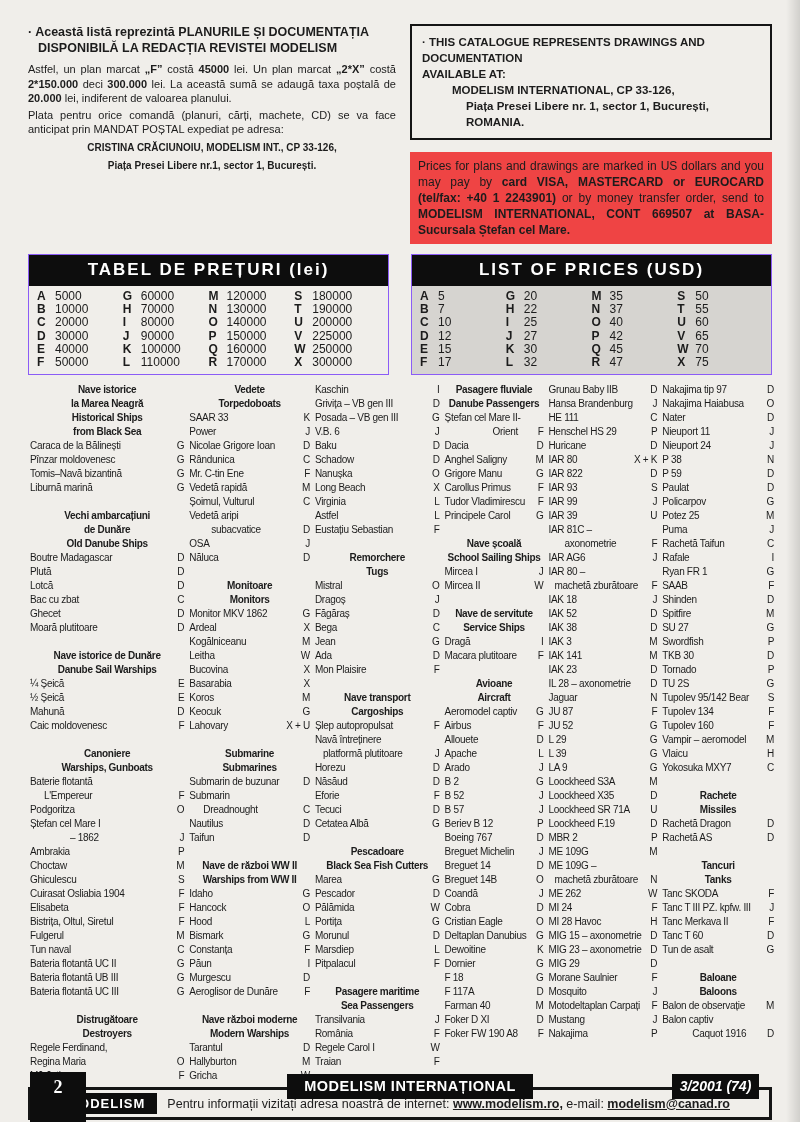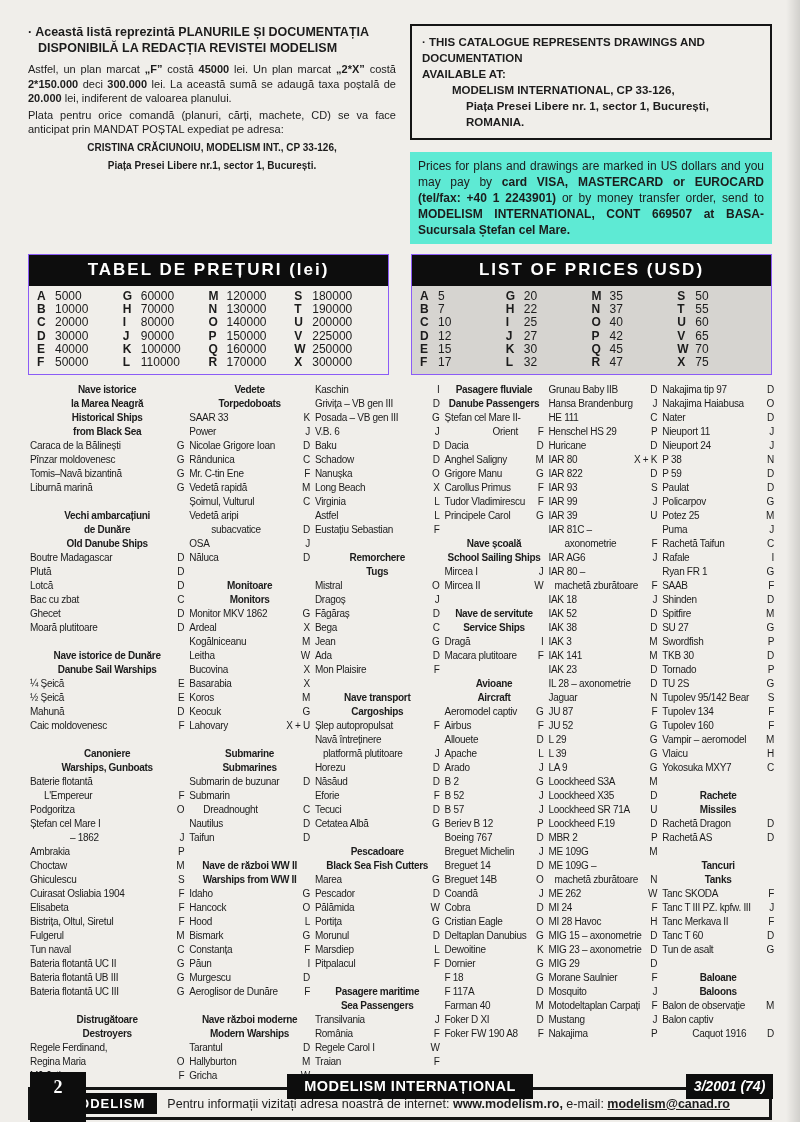--- a/index.html
+++ b/index.html
@@ -10,21 +10,21 @@
   
   .top{display:flex;padding:24px 28px 0 28px;gap:14px;}
   .top-left{width:368px;}
   .top-right{width:362px;}
   .bullet-head{font-weight:bold;font-size:12.5px;line-height:16px;padding-left:10px;text-indent:-10px;margin-bottom:6px;}
   .para{font-size:11px;line-height:14.5px;text-align:justify;margin:0 0 2px 0;}
   .addr{font-weight:bold;text-align:center;font-size:10px;line-height:15px;margin-top:3px;}
   .enbox{border:2px solid #151515;padding:8px 10px;font-weight:bold;font-size:11.5px;line-height:16px;margin-bottom:12px;}
   .enbox .ind1{padding-left:30px;}
   .enbox .ind2{padding-left:44px;}
-  .paynote{background:#5eead4;padding:6px 8px;font-size:12px;line-height:16px;text-align:justify;}
+  .paynote{background:#ef4444;padding:6px 8px;font-size:12px;line-height:16px;text-align:justify;}
 
   
   .tables{display:flex;padding:10px 28px 0 28px;gap:22px;}
   .ptable{width:360px;border:1px solid #8b5cf6;}
   .ptable .thead{background:#0d0d0d;color:#fff;font-weight:bold;font-size:17px;letter-spacing:2px;text-align:center;padding:5px 0 6px 0;}
   .ptable .tbody{padding:4px 8px 5px 8px;}
   .ptable.usd .tbody{background:#d6d4d0;}
   .prow{display:flex;height:13.2px;align-items:center;}
   .pcell{display:flex;flex:1;font-size:12px;line-height:13px;}
   .pletter{font-weight:bold;width:18px;}
@@ -41,21 +41,21 @@
   .icode{margin-left:auto;padding-left:3px;}
 
   
   .infobar{margin:4px 28px 0 28px;border:3px solid #151515;display:flex;align-items:center;padding:3px 6px;gap:10px;background:#f0eeea;}
   .infologo{background:#0d0d0d;color:#fff;font-weight:bold;font-size:13px;padding:3px 12px;letter-spacing:1px;}
   .infotext{font-size:12.5px;}
 
   
   .pagenum{position:absolute;left:30px;top:1072px;width:56px;height:50px;background:#0d0d0d;color:#fff;font-weight:bold;font-size:18px;text-align:center;line-height:30px;font-family:"Liberation Serif","DejaVu Serif",serif;}
   .midbar{position:absolute;left:287px;top:1074px;width:246px;height:25px;background:#0d0d0d;color:#fff;font-weight:bold;font-size:14.5px;letter-spacing:0.5px;text-align:center;line-height:25px;}
-  .issuebox{position:absolute;left:686px;top:1074px;width:87px;height:25px;background:#0d0d0d;color:#fff;font-weight:bold;font-size:14px;text-align:center;line-height:25px;font-style:italic;}
+  .issuebox{position:absolute;left:672px;top:1074px;width:87px;height:25px;background:#0d0d0d;color:#fff;font-weight:bold;font-size:14px;text-align:center;line-height:25px;font-style:italic;}
 </style>
 </head>
 <body>
 
 <div id="page">
 
   <div class="top">
     <div class="top-left">
       <div class="bullet-head">· Această listă reprezintă PLANURILE ȘI DOCUMENTAȚIA DISPONIBILĂ LA REDACȚIA REVISTEI MODELISM</div>
       <p class="para"><span>Astfel, un plan marcat </span><span style="font-weight: bold;">„F”</span><span> costă </span><span style="font-weight: bold;">45000</span><span> lei. Un plan marcat </span><span style="font-weight: bold;">„2*X”</span><span> costă </span><span style="font-weight: bold;">2*150.000</span><span> deci </span><span style="font-weight: bold;">300.000</span><span> lei. La această sumă se adaugă taxa poștală de </span><span style="font-weight: bold;">20.000</span><span> lei, indiferent de valoarea planului.</span></p>
@@ -1273,20 +1273,20 @@
         </div>
         <div class="item">
           <span class="iname" style="padding-left: 30px;">Caquot 1916</span>
           <span class="icode">D</span>
         </div>
       </div>
     </div>
 
   <div class="infobar">
     <span class="infologo">@ MODELISM</span>
-    <span class="infotext"><span>Pentru informații vizitați adresa noastră de internet: </span><span style="font-weight: bold; ">www.modelism.ro,</span><span> e-mail: </span><span style="font-weight: bold; text-decoration: underline;">modelism@canad.ro</span></span>
+    <span class="infotext"><span>Pentru informații vizitați adresa noastră de internet: </span><span style="font-weight: bold; text-decoration: underline;">www.modelism.ro,</span><span> e-mail: </span><span style="font-weight: bold; text-decoration: underline;">modelism@canad.ro</span></span>
   </div>
 
   <div class="pagenum">2</div>
   <div class="midbar">MODELISM INTERNAȚIONAL</div>
   <div class="issuebox">3/2001 (74)</div>
 
 </div>
 
 </body></html>

